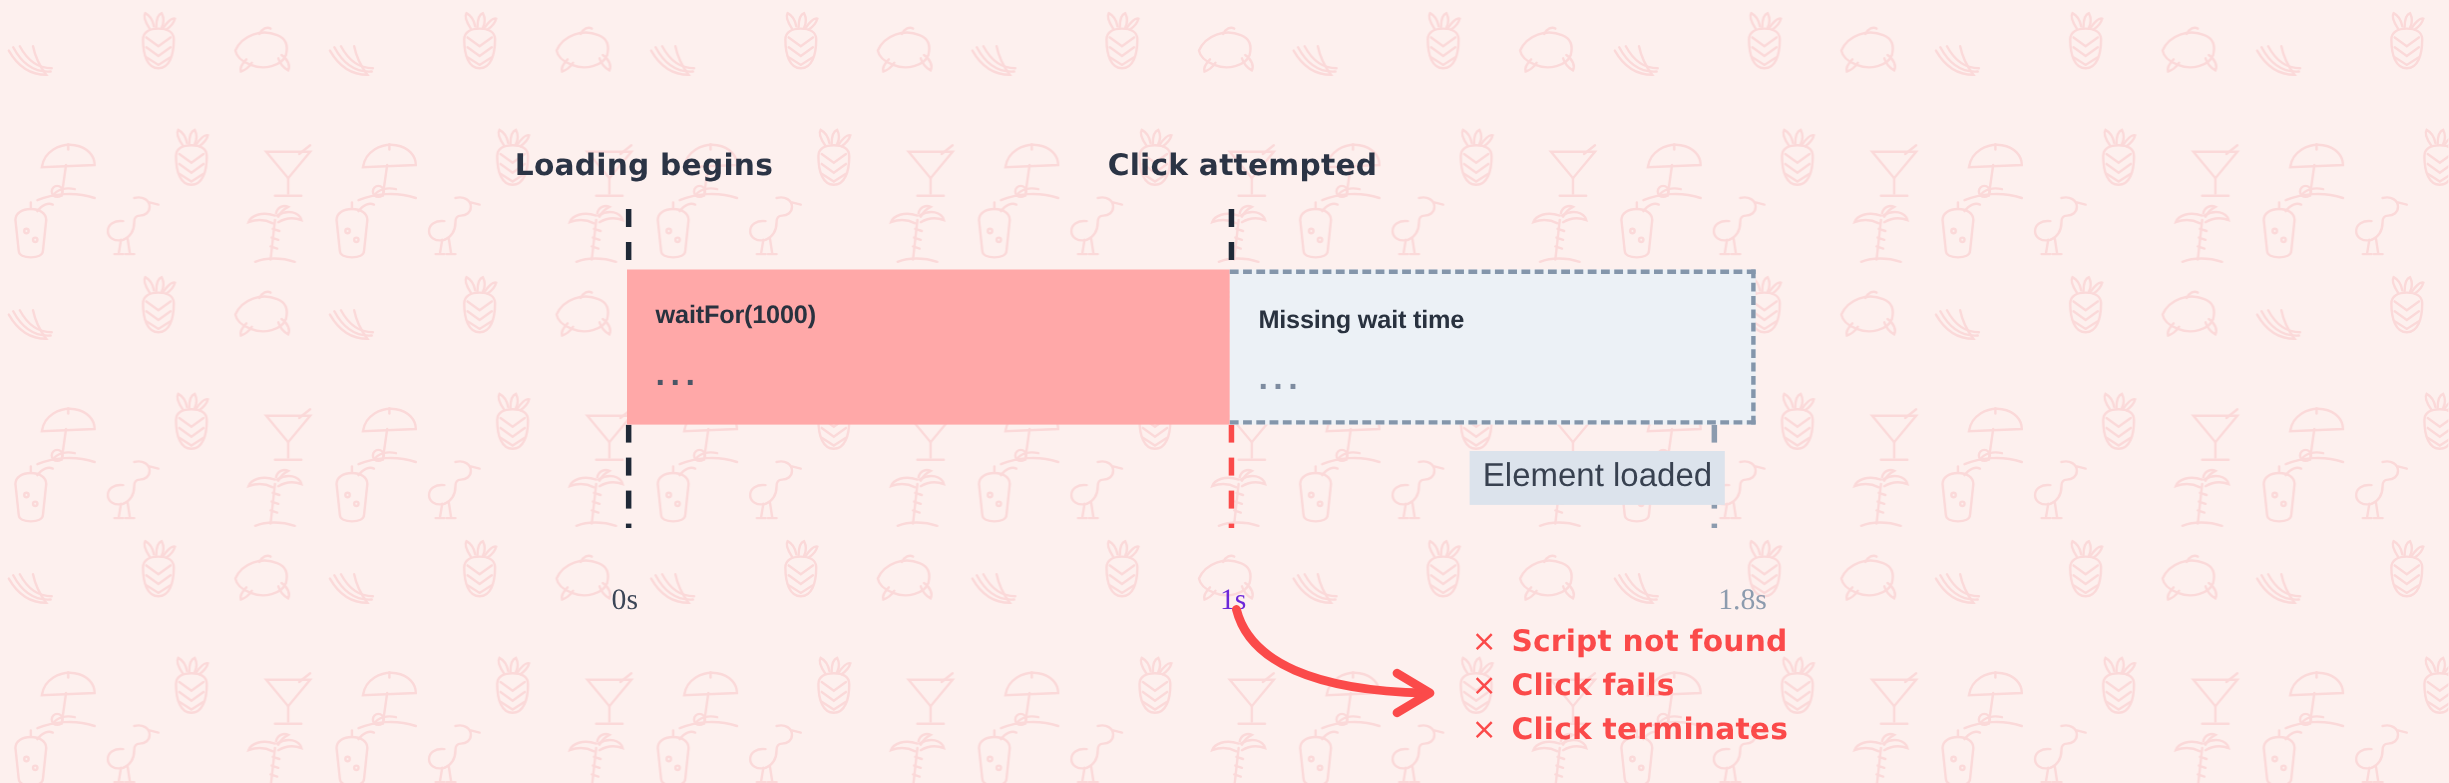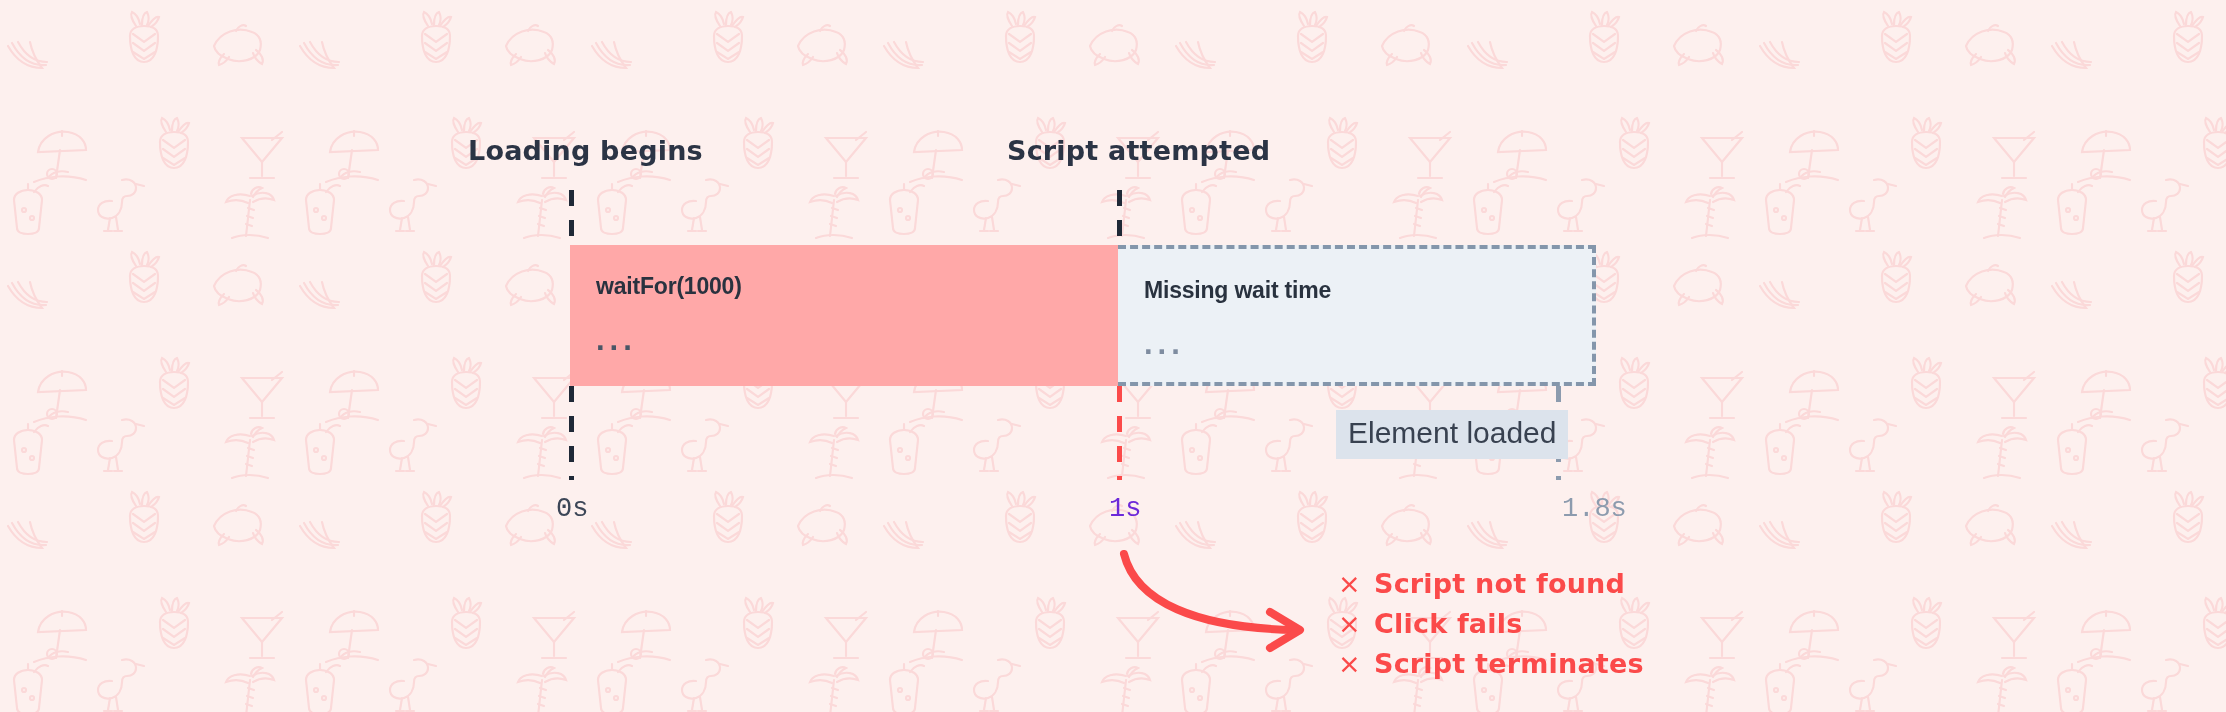--- a/index.html
+++ b/index.html
@@ -101,24 +101,25 @@
     color: #384150;
     font-family: "Liberation Sans", sans-serif;
     font-size: 30px;
     padding: 6px 12px 8px 12px;
     white-space: nowrap;
     line-height: 1.15;
   }
 
   
   .tick {
-    font-family: Liberation Mono, monospace;
-    font-size: 27px;
-    white-space: nowrap;
-    line-height: 1;
+    font-family: Liberation Serif, serif;
+    font-size: 27px;
+    white-space: nowrap;
+    line-height: 1;
+    margin-top: 36px;
   }
   .tick-navy  { color: #3C4657; }
   .tick-red   { color: #6d28d9; }
   .tick-slate { color: #8C9BAE; }
 
   
   #failure-list {
     display: flex;
     flex-direction: column;
     gap: 13px;
@@ -226,21 +227,21 @@
   <rect x="0" y="0" width="2226" height="712" fill="url(#tropical)"></rect>
 </svg>
 
 <div id="stage">
 
   <div class="abs marker-label" style="left:468px; top:135px;">Loading begins</div>
 
   <div class="abs guide guide-navy" style="left:569px; top:190px; height:56px;"></div>
   <div class="abs guide guide-navy" style="left:569px; top:386px; height:94px;"></div>
 
-  <div class="abs marker-label" style="left:1007px; top:135px;">Script attempted</div>
+  <div class="abs marker-label" style="left:1007px; top:135px;">Click attempted</div>
 
   <div class="abs guide guide-navy" style="left:1117px; top:190px; height:56px;"></div>
   <div class="abs guide guide-red" style="left:1117px; top:386px; height:94px;"></div>
 
   <div class="abs guide guide-slate" style="left:1556px; top:386px; height:94px;"></div>
 
   <div class="abs bar bar-wait" style="left:570px; top:245px; width:548px; height:141px;">
     <div class="bar-title">waitFor(1000)</div>
     <div class="bar-dots">...</div>
   </div>
@@ -268,18 +269,18 @@
       <span class="failure-text">Script not found</span>
     </div>
 
     <div class="failure-row">
       <span class="failure-x">×</span>
       <span class="failure-text">Click fails</span>
     </div>
 
     <div class="failure-row">
       <span class="failure-x">×</span>
-      <span class="failure-text">Script terminates</span>
+      <span class="failure-text">Click terminates</span>
     </div>
 
   </div>
 
 </div>
 
 </body></html>

